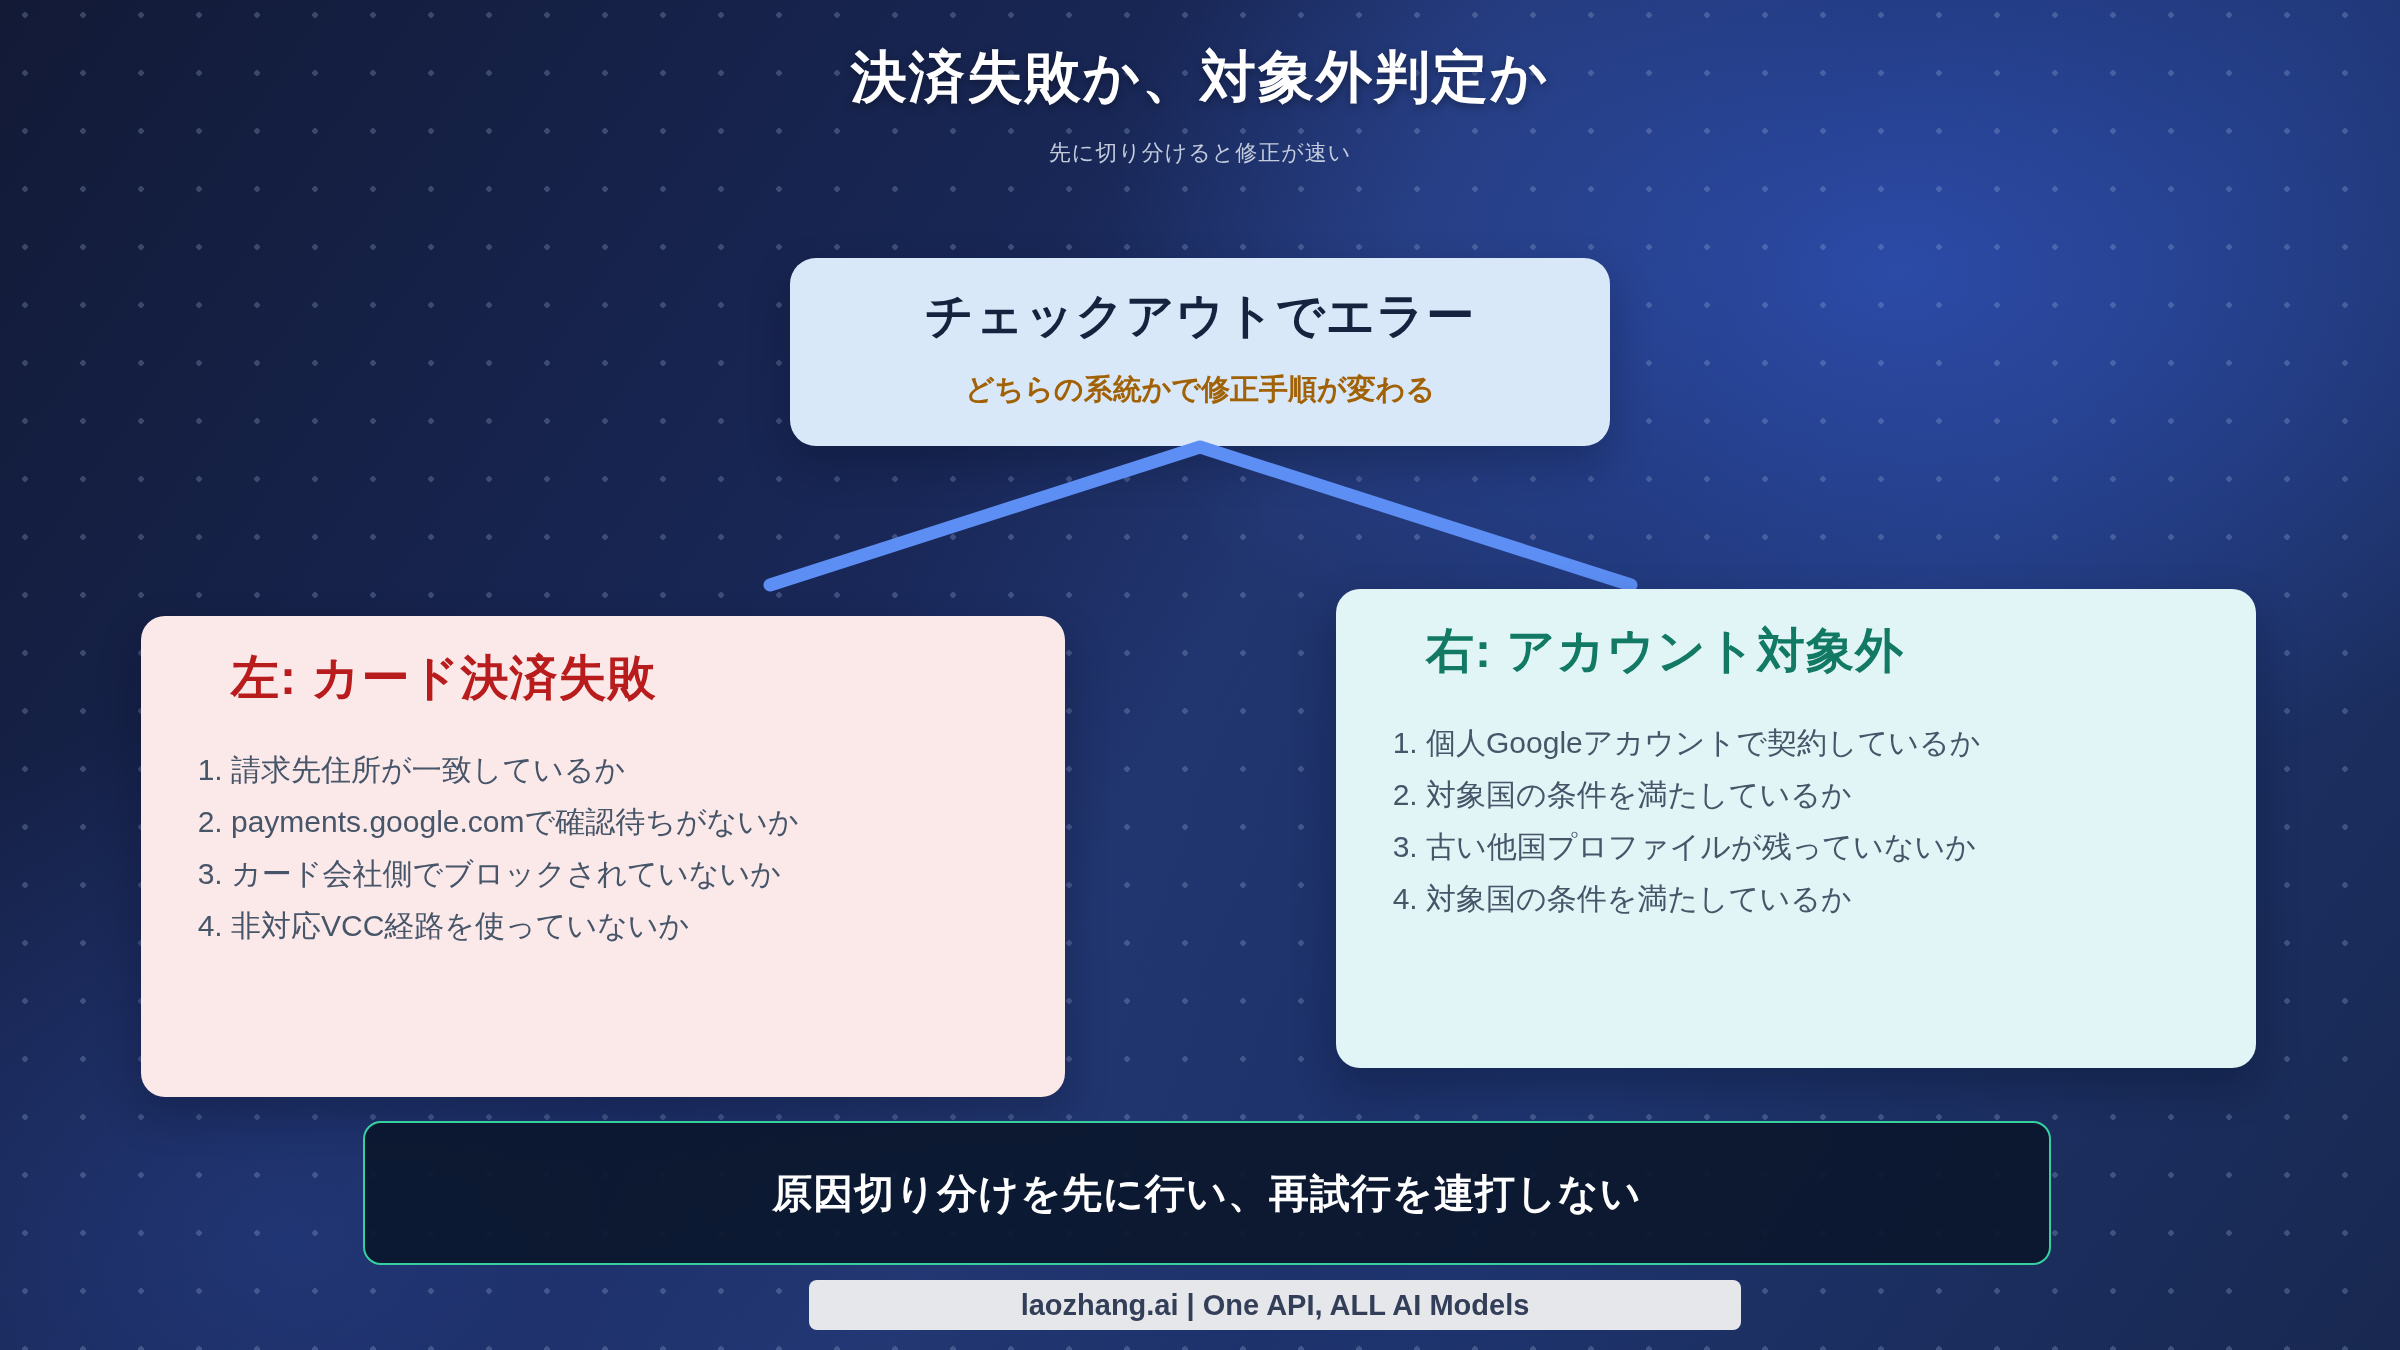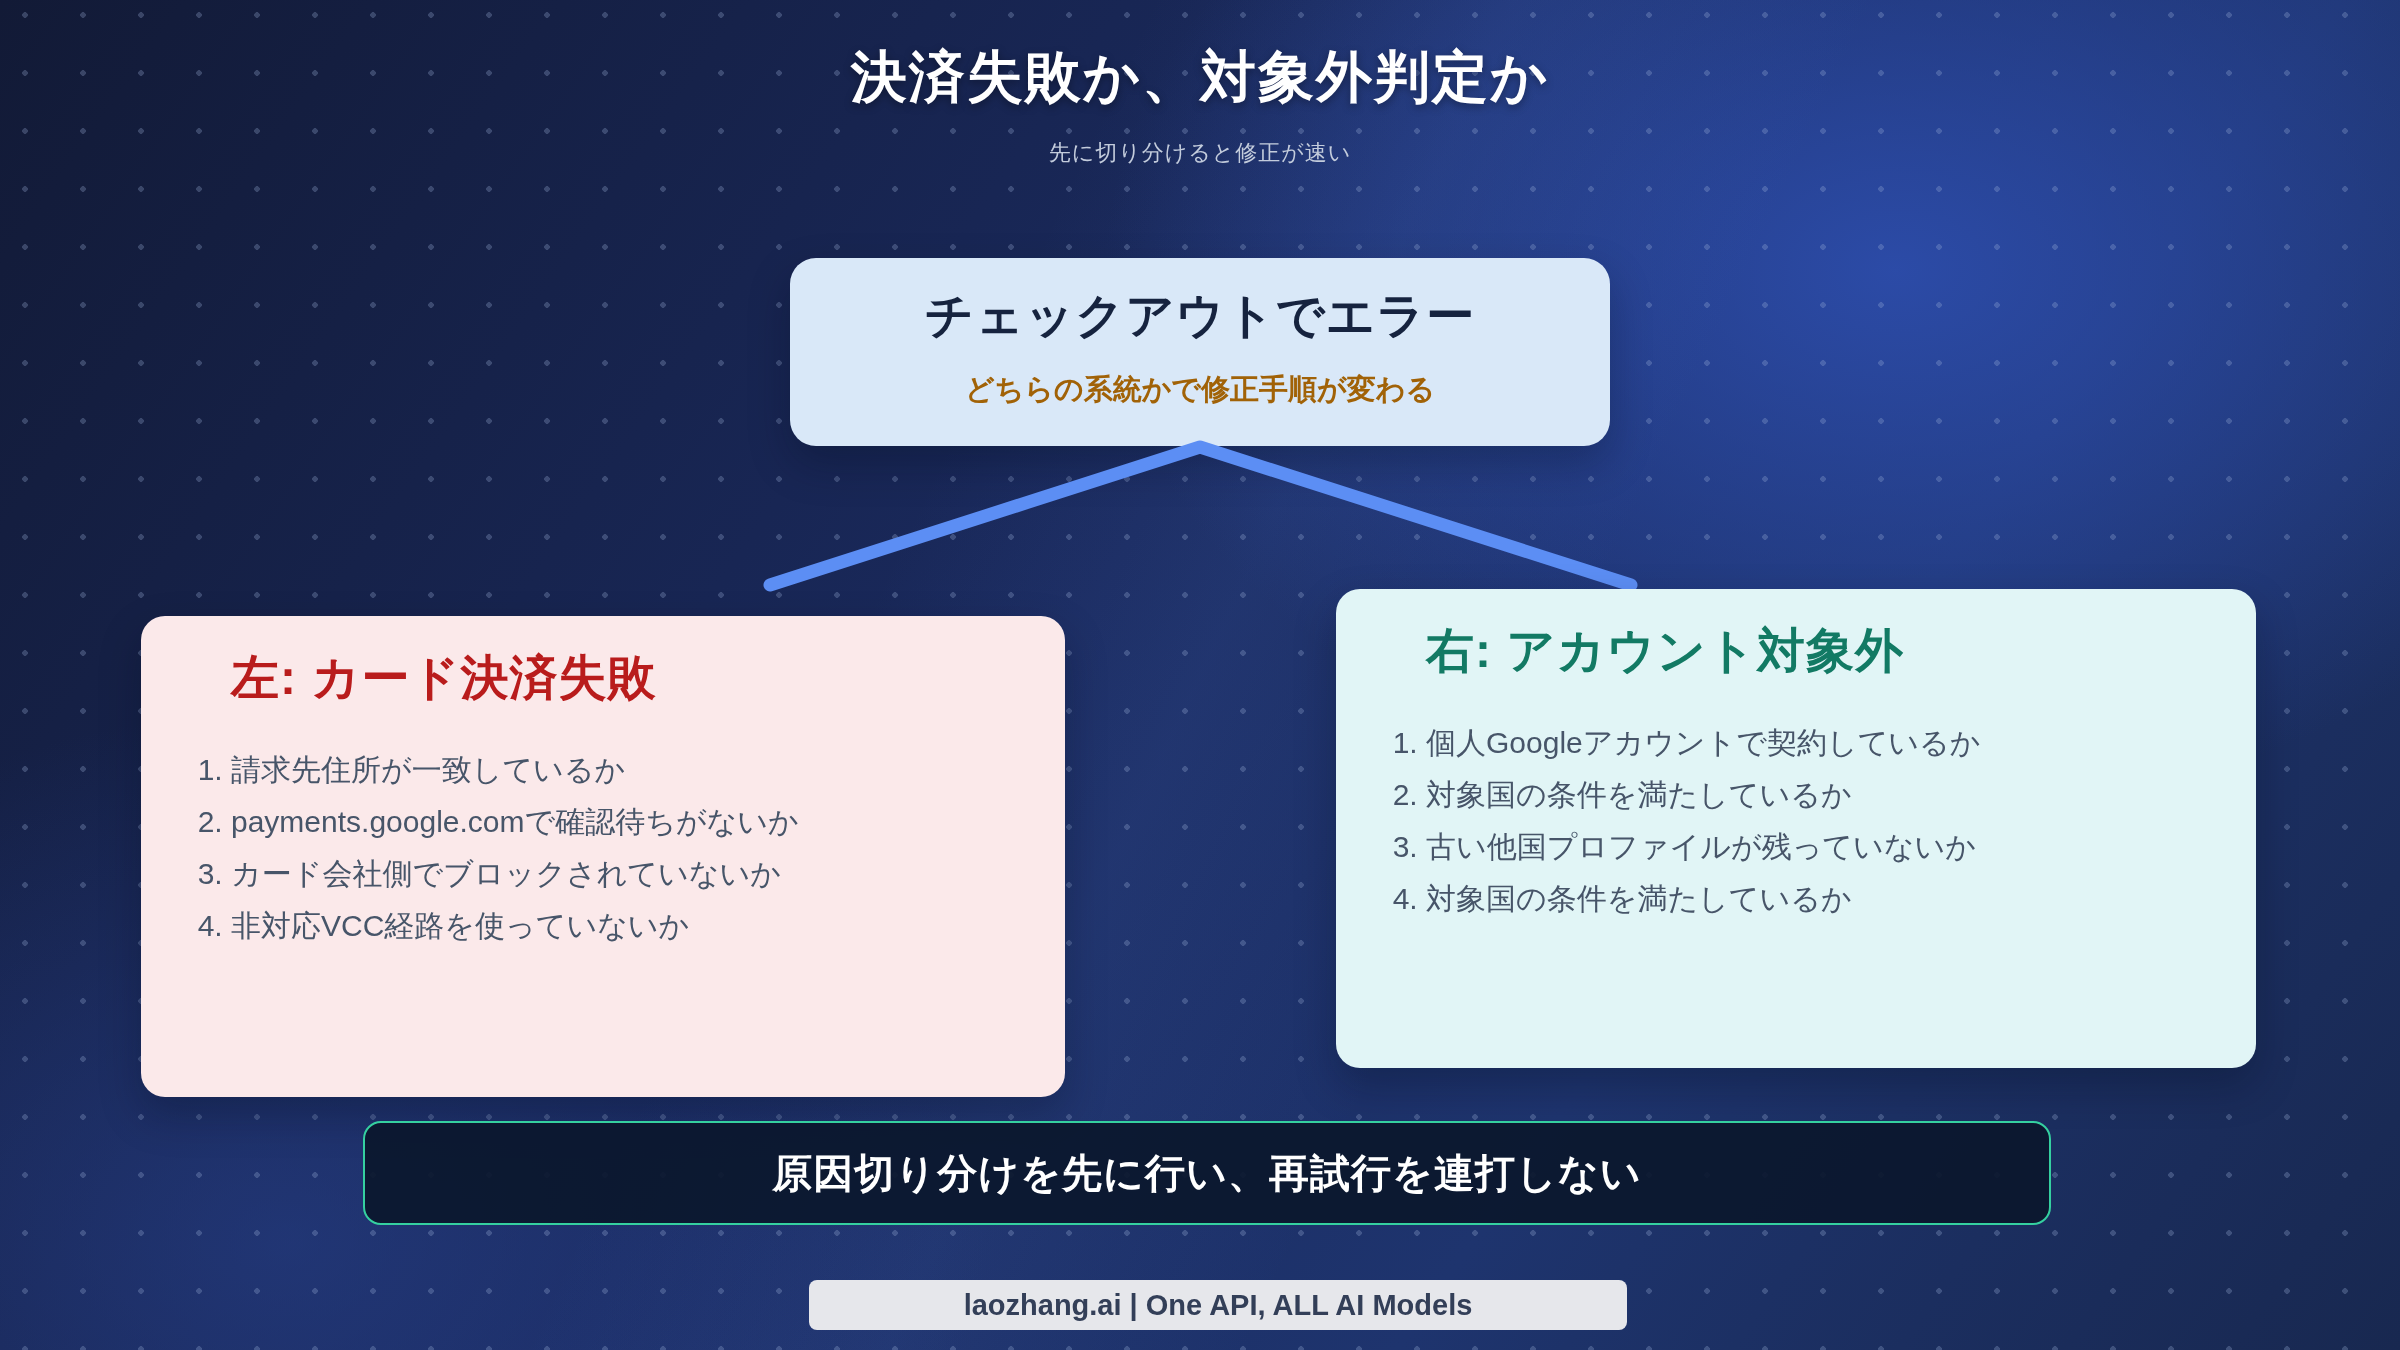--- a/index.html
+++ b/index.html
@@ -42,27 +42,27 @@
   .right-card{left:1336px;top:589px;width:920px;height:479px;background:#e1f5f6;}
   .branch-card h2{margin:30px 0 0 90px;font-size:48px;font-weight:800;letter-spacing:1px;}
   .left-card h2{color:#b91c1c;}
   .right-card h2{color:#127a64;}
   .branch-card ol{
     margin:44px 0 0 0;padding-left:90px;color:#475569;font-size:30px;
     line-height:31px;
   }
   .branch-card li{margin-bottom:21px;}
   .callout{
-    position:absolute;left:363px;top:1121px;width:1688px;height:104px;box-sizing:border-box;
+    position:absolute;left:363px;top:1121px;width:1688px;height:144px;box-sizing:border-box;
     background:rgba(11,23,44,0.92);border:2.5px solid #35d0a0;border-radius:18px;
     display:flex;align-items:center;justify-content:center;
   }
   .callout p{margin:0;color:#ffffff;font-size:40px;font-weight:700;letter-spacing:1px;}
   .badge{
-    position:absolute;left:809px;top:1280px;width:818px;height:50px;
+    position:absolute;left:809px;top:1280px;width:932px;height:50px;
     background:#e6e7eb;border-radius:8px;
     display:flex;align-items:center;justify-content:center;
   }
   .badge span{color:#333f58;font-size:29px;font-weight:700;}
 </style>
 </head>
 <body>
 
 <div class="canvas">
 

